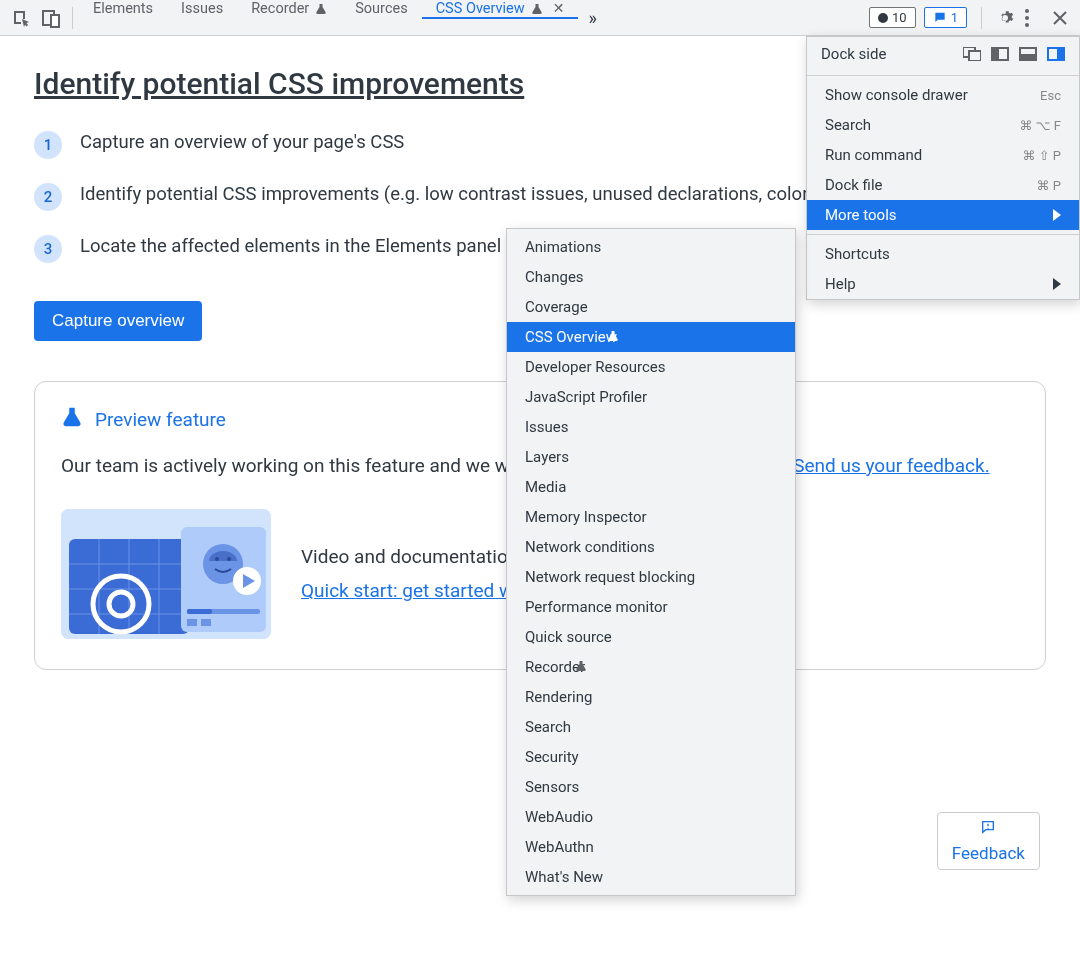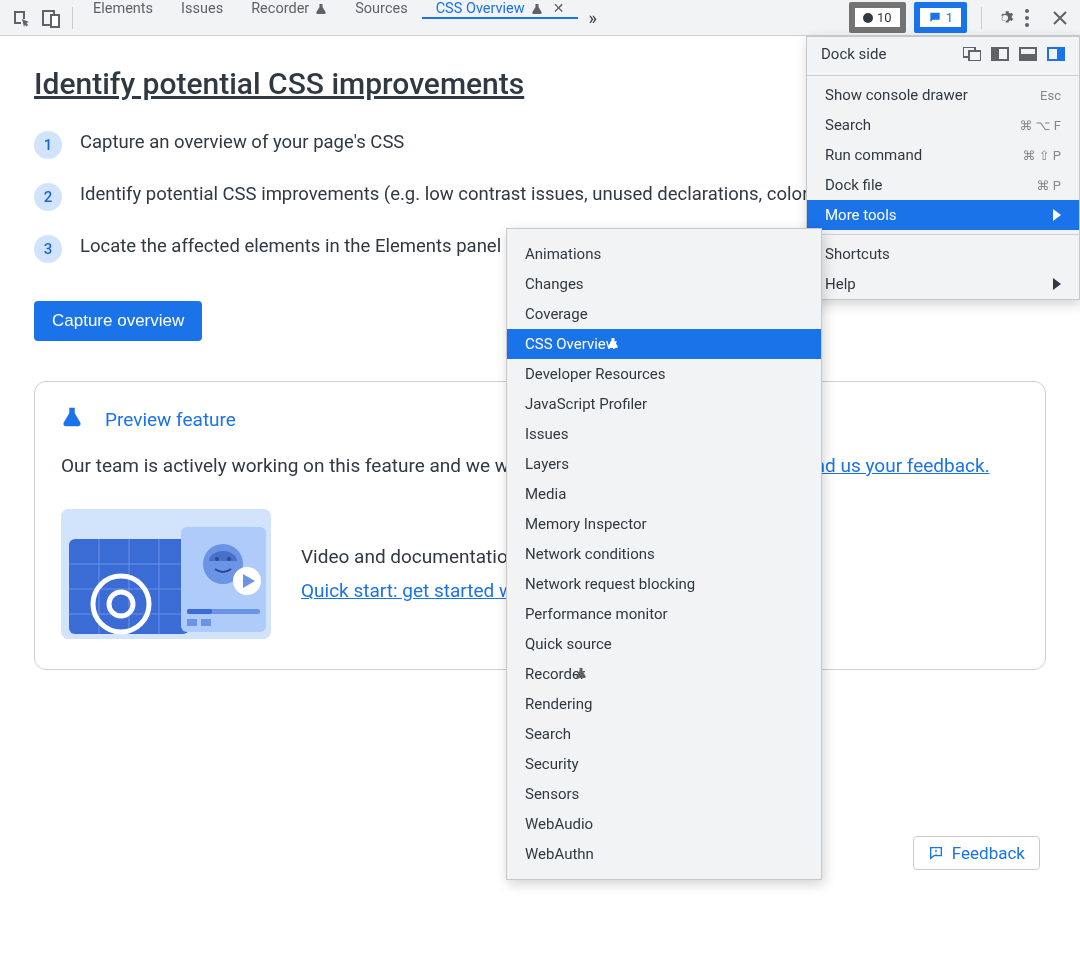--- a/index.html
+++ b/index.html
@@ -24,45 +24,45 @@
   .tabs { display:flex; align-items:flex-start; height:36px; }
   .tab { display:flex; align-items:center; padding:0 14px; font-size:14.5px; color:#5f6368; cursor:pointer; gap:6px; }
   .tab.active { color:#1a73e8; border-bottom:2px solid #1a73e8; }
   .tab .close-x { margin-left:4px; font-size:14px; color:#5f6368; }
   .tab .flask { width:12px; height:12px; }
   .overflow { padding:0 10px; font-size:18px; display:flex; align-items:center; cursor:pointer;}
   .spacer { flex:1; }
 
   
   .rcluster { display:flex; align-items:center; gap:8px; padding-right:8px; height:36px; }
-  .pill { display:flex; align-items:center; gap:4px; font-size:13px; padding:2px 8px; border:6px solid #737373; border-radius:2px; background:#fff; }
+  .pill { display:flex; align-items:center; gap:4px; font-size:13px; padding:2px 8px; border:1px solid #737373; border-radius:2px; background:#fff; }
   .pill.err { color:#303942; }
   .pill.err::before { content:''; width:10px; height:10px; border-radius:50%; background:#303942; display:inline-block; }
   .pill.msg { color:#1a73e8; border-color:#1a73e8; }
   .gear, .kebab, .bigx { width:20px; cursor:pointer; text-align:center; color:#5f6368;}
   .rcluster svg { display:block; }
 
   
   .main { padding: 30px 34px; position: relative; }
   h1 { font-size: 30px; font-weight: 500; margin-bottom: 28px; text-decoration: underline; }
   .steps { list-style:none; }
   .steps li { display:flex; align-items:flex-start; gap:18px; margin-bottom: 22px; line-height:1.5; font-size:18.5px; }
   .stepnum { flex:none; width:28px; height:28px; border-radius:50%; background:#d2e3fc; color:#1967d2; display:flex; align-items:center; justify-content:center; font-size:15px; font-weight:500; margin-top:2px;}
   .btn-primary { background:#1a73e8; color:#fff; border:none; border-radius:4px; padding:10px 18px; font-size:17px; cursor:pointer; margin-top:16px; font-weight:500;}
   .panel { margin-top:40px; border:1px solid #cfcfcf; border-radius:12px; padding:24px 26px 30px; }
-  .panel-head { display:flex; align-items:center; gap:22px; color:#1a73e8; font-size:19px; margin-bottom:18px; }
+  .panel-head { display:flex; align-items:center; gap:12px; color:#1a73e8; font-size:19px; margin-bottom:18px; }
   .panel-head .flask-lg svg { width:22px; height:22px; }
   .panel p { font-size:19px; line-height:1.6; }
   a.link { color:#1a73e8; text-decoration:underline; cursor:pointer; }
   .vidrow { display:flex; align-items:center; gap:30px; margin-top:28px; }
   .thumb { width:210px; height:130px; background:#d2e3fc; border-radius:8px; position:relative; flex:none; }
   .vidrow .txt { font-size:19px; line-height:1.8; }
 
   
-  .fbk { position:absolute; right:40px; bottom:90px; border:1px solid #ccc; border-radius:4px; padding:6px 14px; display:flex; align-items:center; gap:8px; color:#1a73e8; background:#fff; font-size:17px; cursor:pointer; }
+  .fbk { position:absolute; right:40px; bottom:90px; border:1px solid #ccc; border-radius:4px; padding:6px 14px; display:flex; align-items:center; gap:8px; color:#1a73e8; background:#fff; font-size:17px; cursor:pointer;flex-direction:column; }
 
   
   .menu { position:absolute; background:#f1f3f4; border:1px solid #c7c7c7; box-shadow: 2px 4px 12px rgba(0,0,0,.18); font-size:15px; z-index:50; }
   .menu .mrow { padding:6px 18px; display:flex; align-items:center; justify-content:space-between; gap:24px; cursor:pointer; white-space:nowrap; }
   .menu .mrow.hl { background:#1a73e8; color:#fff; }
   .menu .mrow.hl svg path { fill:#fff; }
   .menu hr { border:none; border-top:1px solid #d0d0d0; margin:4px 0; }
   .menu .sc { color:#888; font-size:13px; }
   .dock { display:flex; align-items:center; gap:14px; padding:8px 14px; }
   .dock-icons { display:flex; gap:10px; margin-left:auto; }
@@ -70,21 +70,21 @@
   .dock-ico.undock { border:none; }
   .dock-ico.left::before { content:''; position:absolute; left:0; top:0; bottom:0; width:6px; background:#5f6368; }
   .dock-ico.bottom::before { content:''; position:absolute; left:0; right:0; bottom:0; height:5px; background:#5f6368; }
   .dock-ico.right::before { content:''; position:absolute; right:0; top:0; bottom:0; width:6px; background:#5f6368; }
   .dock-ico.right { border-color:#1a73e8; }
   .dock-ico.right::before { background:#1a73e8; }
   .tri { width:0;height:0; border-top:6px solid transparent; border-bottom:6px solid transparent; border-left:8px solid #303942; }
   .mrow.hl .tri { border-left-color:#fff; }
 
   #menu-main { top:36px; right:0; width:274px; }
-  #menu-more { top:228px; left:506px; width:316px; padding:10px 0; }
+  #menu-more { top:228px; left:506px; width:290px; padding:3px 0; }
 
   .flask-svg path { fill:#5f6368; }
 </style>
 </head>
 <body>
 
 <div class="tabbar">
   <div class="icon-btn">
     <svg width="20" height="20" viewBox="0 0 20 20">
         <path d="M3 3h11v8h-2V5H5v9h5v2H3z M11 11l7 3-2.6 1L17 17l-1.4 1.4-1.6-1.6L13 19z" fill="#5f6368"></path>
@@ -335,13 +335,16 @@
     </div>
     <div class="mrow">
       <span>Sensors</span>
     </div>
     <div class="mrow">
       <span>WebAudio</span>
     </div>
     <div class="mrow">
       <span>WebAuthn</span>
     </div>
+    <div class="mrow">
+      <span>What's New</span>
+    </div>
   </div>
 
 </body></html>

